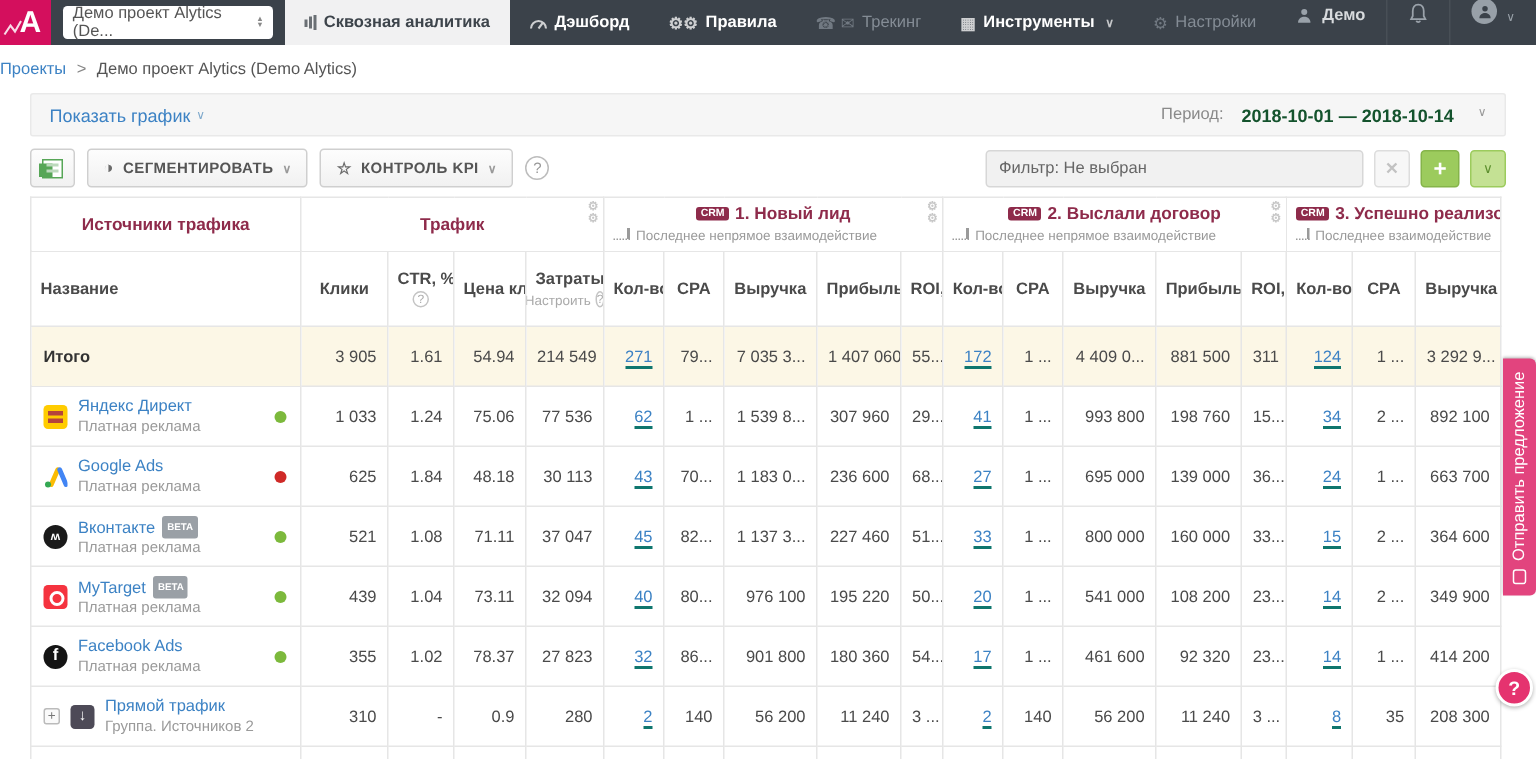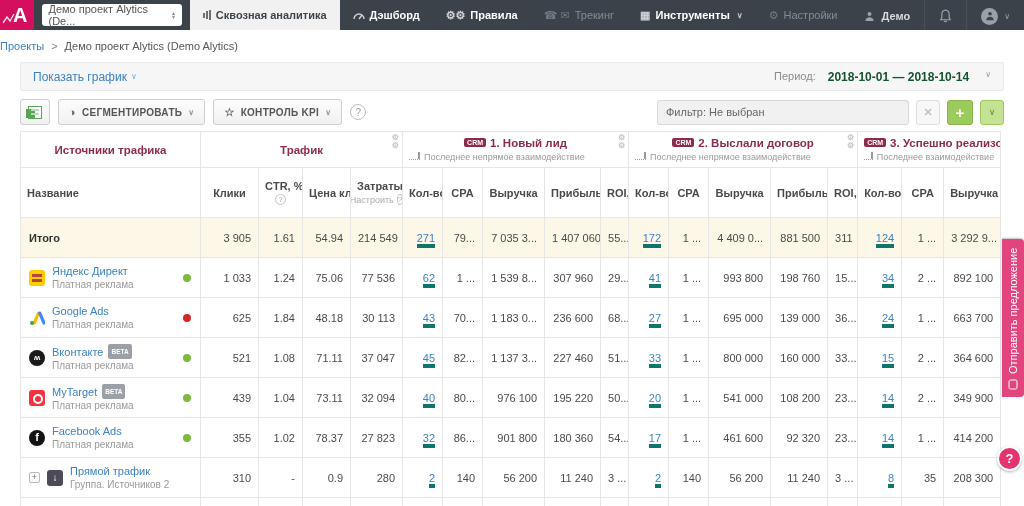--- a/index.html
+++ b/index.html
@@ -17,21 +17,21 @@
   .tabs{display:flex;align-items:stretch}
   .nav-item{display:flex;align-items:center;gap:5px;padding:0 13px;color:#fff;font-weight:bold;cursor:pointer;white-space:nowrap}
   .nav-item.dim{color:#848c95;font-weight:normal}
   .nav-item.active{background:#f1f1f2;color:#3d444b}
   .nav-item .nico{opacity:.75;font-size:11px;display:inline-flex;align-items:center}
   .nav-item .chev{font-size:8px;opacity:.7;margin-left:2px}
   .bars{display:inline-flex;align-items:flex-end;gap:1px;height:10px}
   .bars i{width:2px;background:currentColor;display:block}
   .bars i:nth-child(1){height:5px}.bars i:nth-child(2){height:8px}.bars i:nth-child(3){height:10px}
   .nav-right{margin-left:auto;display:flex;align-items:stretch}
-  .nav-user,.nav-bell,.nav-avatar{display:flex;align-items:center;gap:6px;padding:16px 14px;color:#d8dbde;cursor:pointer;border-left:1px solid rgba(255,255,255,.07)}
+  .nav-user,.nav-bell,.nav-avatar{display:flex;align-items:flex-end;gap:6px;padding:16px 14px;color:#d8dbde;cursor:pointer;border-left:1px solid rgba(255,255,255,.07)}
   .nav-user{font-weight:bold;border-left:none}
   .avatar-c{width:17px;height:17px;border-radius:50%;background:#98a0a8;display:flex;align-items:center;justify-content:center;color:#3b424a}
   .nav-avatar .chev{font-size:8px;color:#98a0a8}
 
   
   .crumbs{height:32px;display:flex;align-items:center;font-size:11px;color:#888;gap:7px;background:#fff}
   .crumbs a{color:#3c82c4;text-decoration:none;cursor:pointer}
   .crumbs .cur{color:#555}
 
   
@@ -73,21 +73,21 @@
   .attr-ic{display:inline-block;width:11px;height:8px;border-bottom:1px dotted #9a9a9a;border-right:2px solid #9a9a9a}
   .gears{position:absolute;right:3px;top:2px;font-size:8px;line-height:8px;color:#c7c7c7;text-align:center;cursor:pointer}
   .ch{height:50px;color:#4a4a4a;padding:2px 6px}
   .ch.name{text-align:left}
   .ch-sub{font-weight:normal;font-size:9px;color:#aaa;margin-top:2px;display:flex;align-items:center;justify-content:center;gap:3px}
   .ch-sub .qm{width:11px;height:11px;border:1px solid #c4c4c4;border-radius:50%;font-size:8px;color:#aaa;display:inline-flex;align-items:center;justify-content:center}
   .tbl td{height:40px;text-align:right;padding:0 7px;color:#4a4a4a}
   .tbl td.name-cell{text-align:left;padding:0 8px;position:relative}
   tr.total td{background:#fcf7e6}
   tr.total .total-name{font-weight:bold;color:#333}
-  a.cnt{color:#3c82c4;text-decoration:none;border-bottom:4px solid #0f766e;cursor:pointer}
+  a.cnt{color:#3c82c4;text-decoration:none;border-bottom:2px solid #0f766e;cursor:pointer}
   .nc{display:flex;align-items:center;gap:7px}
   .nc-t{line-height:13px;min-width:0}
   .nc-n a{color:#3c82c4;text-decoration:none;cursor:pointer}
   .nc-s{font-size:10px;color:#9a9a9a}
   .beta{display:inline-block;background:#9aa0a6;color:#fff;font-size:6.5px;font-weight:bold;border-radius:2px;padding:1px 3px;margin-left:5px;vertical-align:2px}
   .dot{position:absolute;right:9px;top:50%;margin-top:-4px;width:8px;height:8px;border-radius:50%}
   .dot-green{background:#7cb93c}.dot-red{background:#cf2a27}
   .expander{flex:none;width:11px;height:11px;border:1px solid #bbb;border-radius:2px;font-size:9px;line-height:9px;text-align:center;color:#777;cursor:pointer;background:#fafafa}
   .ri{flex:none;display:inline-block;width:16px;height:16px;position:relative}
   .ri-ya{background:#ffcc00;border-radius:3px}

